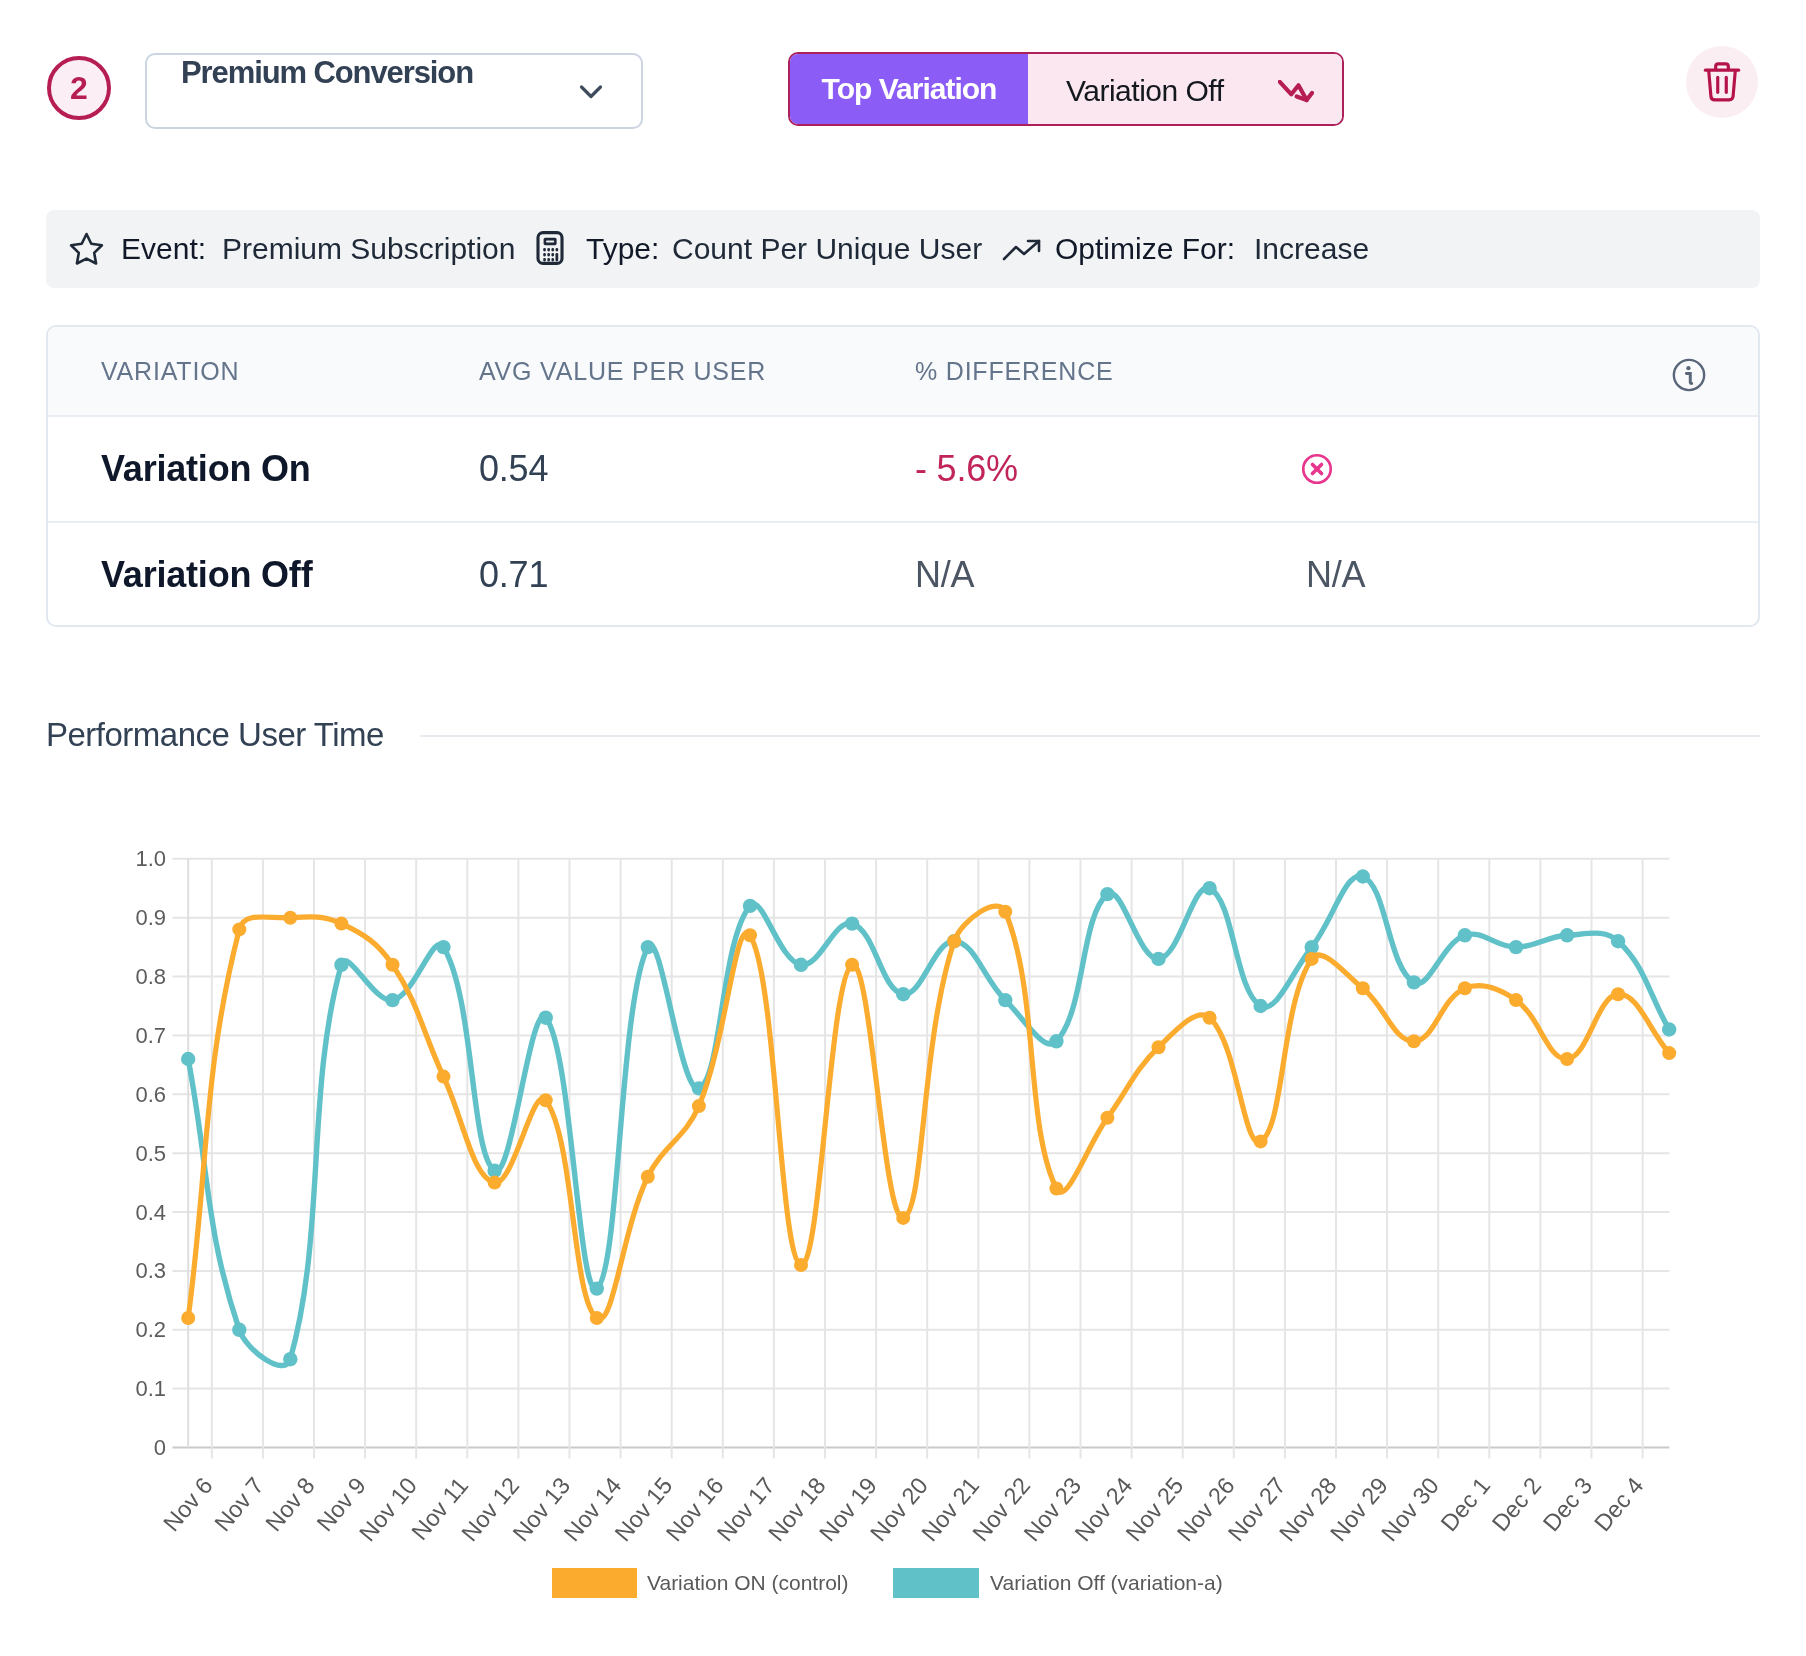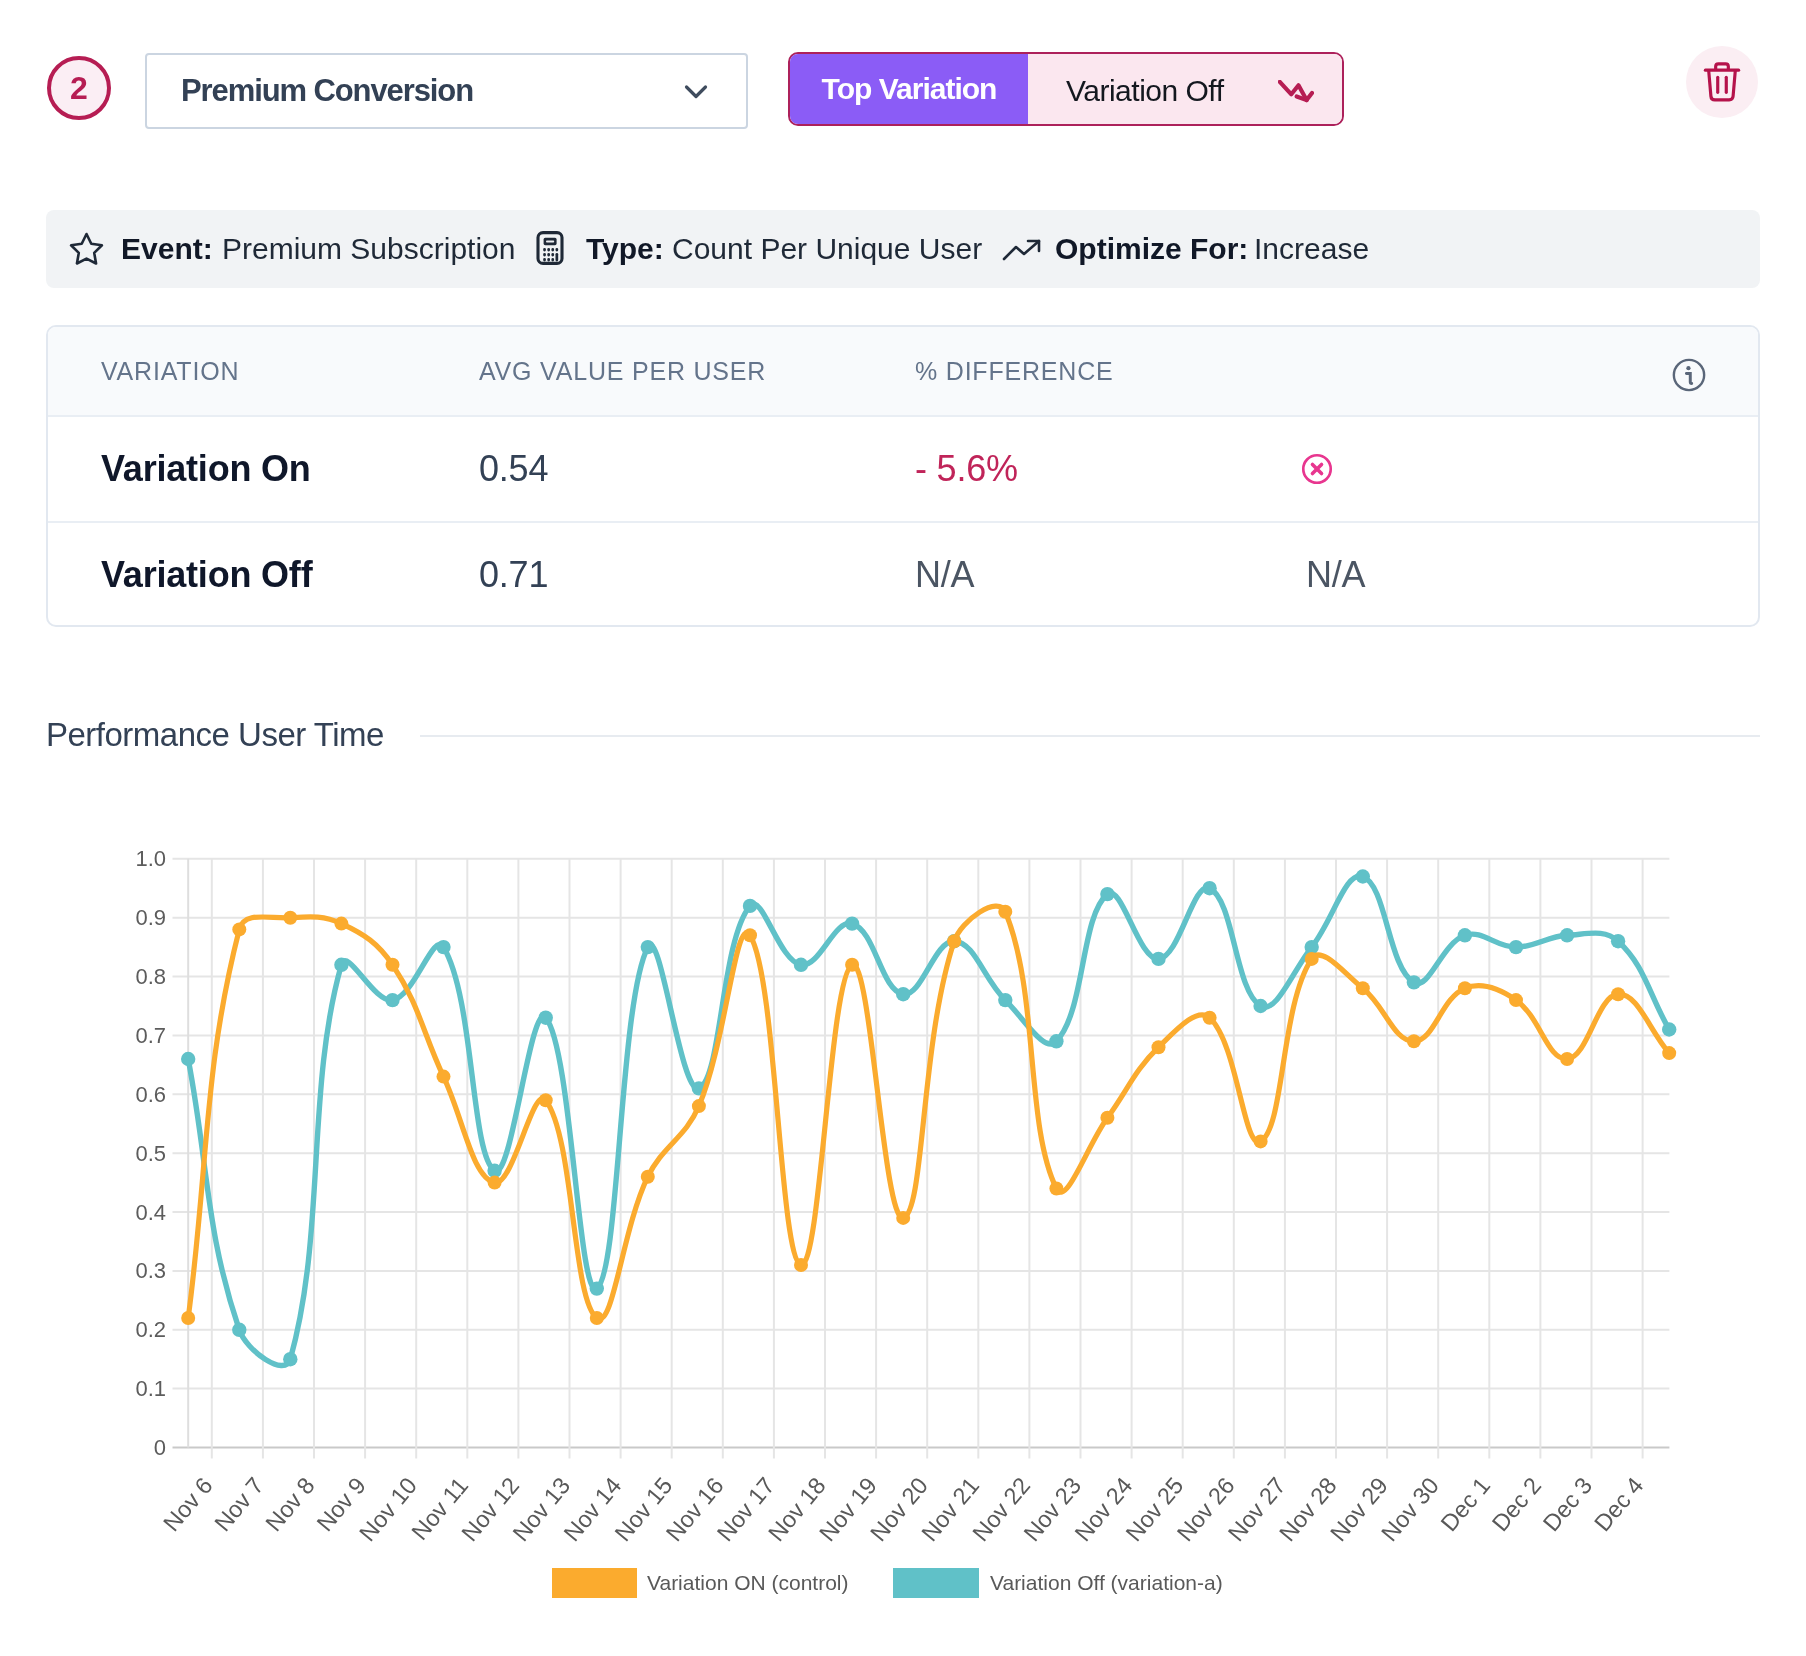--- a/index.html
+++ b/index.html
@@ -1,28 +1,28 @@
 <!DOCTYPE html>
 <html><head><meta charset="utf-8"><style>
 * { margin:0; padding:0; box-sizing:border-box; }
 html,body { width:1806px; height:1656px; background:#fff; font-family:"Liberation Sans", sans-serif; }
 .abs { position:absolute; }
 .badge { left:47px; top:56px; width:64px; height:64px; border-radius:50%; border:4px solid #b61d53;
   background:#fbeef4; color:#b61d53; font-size:32px; font-weight:bold; display:flex; align-items:center; justify-content:center; }
-.dropdown { left:145px; top:53px; width:603px; height:76px; border:2px solid #cbd5e1; border-radius:4px;
-  background:#fff; display:flex; align-items:center; }
+.dropdown { left:145px; top:53px; width:498px; height:76px; border:2px solid #cbd5e1; border-radius:10px;
+  background:#fff; display:flex; align-items:flex-start; }
 .dropdown .lbl { margin-left:34px; font-size:31px; font-weight:600; color:#334155; letter-spacing:-1.1px; }
 .dropdown svg { position:absolute; right:38px; top:29px; }
 .toggle { left:788px; top:52px; height:74px; display:flex; border:2px solid #ad215b; border-radius:10px; overflow:hidden; }
 .seg1 { width:238px; background:#8b5cf6; color:#fff; font-size:30px; font-weight:600; letter-spacing:-1px; display:flex; align-items:center; justify-content:center; }
 .seg2 { width:314px; background:#fbe7ef; color:#14181f; font-size:30px; font-weight:400; letter-spacing:-0.5px; }
 .trash { left:1686px; top:46px; width:72px; height:72px; border-radius:50%; background:#fbeef3; display:flex; align-items:center; justify-content:center; }
 .infobar { left:46px; top:210px; width:1714px; height:78px; background:#f1f3f5; border-radius:8px;
   font-size:30px; color:#1f2937; }
-.infobar b { color:#111827; font-weight:700; }
+.infobar b { color:#111827; font-weight:400; }
 .infobar > * { position:absolute; }
 .infobar span, .infobar b { top:0; height:78px; display:flex; align-items:center; white-space:nowrap; }
 .tablebox { left:46px; top:325px; width:1714px; height:302px; border:2px solid #e2e8f0; border-radius:10px; background:#fff; overflow:hidden; }
 .thead { height:90px; background:#f8fafc; border-bottom:2px solid #e9eef4; position:relative;padding-left:28px; }
 .thead span { position:absolute; top:0; height:88px; display:flex; align-items:center; font-size:25px; font-weight:500;
   letter-spacing:0.8px; color:#64748b; }
 .trow { height:106px; position:relative; border-bottom:2px solid #e9eef4; }
 .trow:last-child { border-bottom:none; }
 .trow span { position:absolute; top:0; height:104px; display:flex; align-items:center; font-size:36px; letter-spacing:-0.2px; }
 .c1 { left:53px; } .c2 { left:431px; } .c3 { left:867px; } .c4 { left:1258px; }

